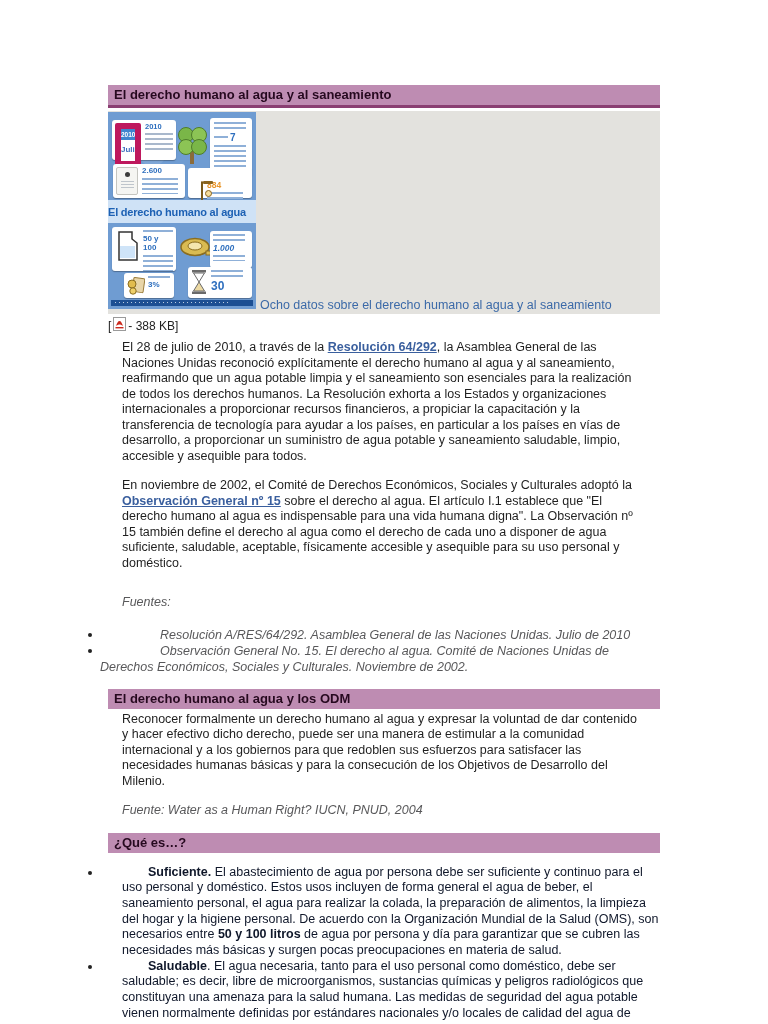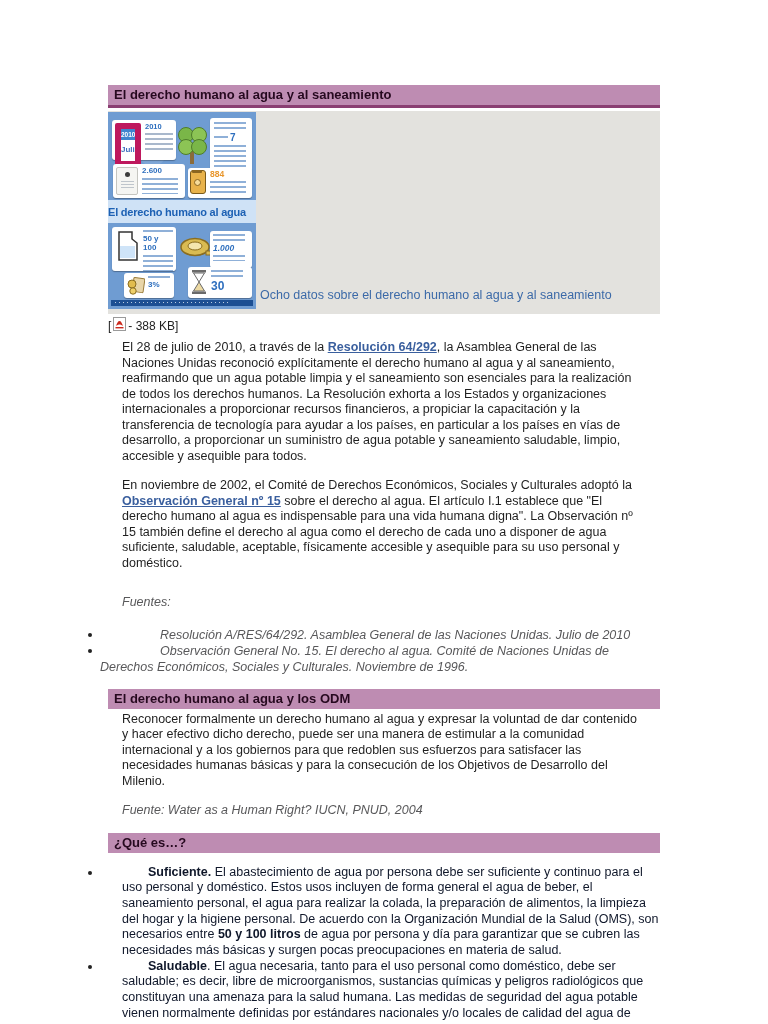--- a/index.html
+++ b/index.html
@@ -11,21 +11,21 @@
   .content{position:absolute;left:108px;top:85px;width:552px;}
   
   .section-bar{
     background:#be8cb2;color:#26091f;font-weight:bold;font-size:13px;
     line-height:15px;padding:2px 6px 3px 6px;
   }
   .section-bar.first{border-bottom:3px solid #8a3f72;}
   
   .media-box{margin-top:3px;background:#e3e2de;height:203px;position:relative;}
   .media-caption{
-    position:absolute;left:152px;bottom:12px;font-size:12.5px;color:#3c6aa8;
+    position:absolute;left:152px;bottom:2px;font-size:12.5px;color:#3c6aa8;
     cursor:pointer;
   }
   
   .infographic{
     position:absolute;left:0;top:1px;width:148px;height:197px;
     background:#6f9cd2;overflow:hidden;cursor:pointer;
     background-image:radial-gradient(circle at 30% 20%, rgba(255,255,255,.10) 0 14px, transparent 15px),
                      radial-gradient(circle at 80% 75%, rgba(255,255,255,.08) 0 16px, transparent 17px);
   }
   .ig-card{position:absolute;background:#fff;border-radius:3px;box-shadow:0 1px 1px rgba(0,0,0,.3);}
@@ -111,21 +111,21 @@
         <div style="width:20px;height:26px;background:#f5f5f2;border:1px solid #c5c5c0;border-radius:2px;position:relative;">
           <div style="position:absolute;left:8px;top:4px;width:5px;height:5px;border-radius:50%;background:#3c3c3c;"></div>
           <div style="position:absolute;left:4px;top:13px;width:13px;height:8px;background:repeating-linear-gradient(to bottom,#bfc5cc 0 1px,transparent 1px 3px);"></div>
         </div>
         <div style="flex:1;">
           <div class="ig-num" style="font-size:8px;">2.600</div>
           <div class="lns" style="width:36px;height:16px;margin-top:2px;"></div>
         </div>
       </div>
 
-      <div class="ig-card" style="left:80px;top:56px;width:64px;height:30px;display:flex;padding:2px;gap:4px;box-sizing:border-box;">
+      <div class="ig-card" style="left:80px;top:56px;width:64px;height:30px;display:flex;padding:13px;gap:4px;box-sizing:border-box;">
         <div style="width:14px;height:22px;background:#e8b24a;border:1px solid #7a5a1a;border-radius:3px;position:relative;">
           <div style="position:absolute;left:1px;top:-1px;width:10px;height:3px;background:#8a6520;border-radius:1px;"></div>
           <div style="position:absolute;left:3px;top:8px;width:7px;height:7px;border-radius:50%;background:#f6dc9a;border:1px solid #8a6520;box-sizing:border-box;"></div>
         </div>
         <div style="flex:1;">
           <div class="ig-num" style="font-size:8.5px;color:#e8962c;">884</div>
           <div class="lns" style="width:36px;height:12px;margin-top:2px;"></div>
         </div>
       </div>
 
@@ -205,21 +205,21 @@
 
   <p class="para muted mt24">Fuentes:</p>
 
   <div class="src-list">
     <div class="src-item">
       <span class="dot"></span>
       <span>Resolución A/RES/64/292. Asamblea General de las Naciones Unidas. Julio de 2010</span>
     </div>
     <div class="src-item">
       <span class="dot"></span>
-      <span>Observación General No. 15. El derecho al agua. Comité de Naciones Unidas de Derechos Económicos, Sociales y Culturales. Noviembre de 1996.</span>
+      <span>Observación General No. 15. El derecho al agua. Comité de Naciones Unidas de Derechos Económicos, Sociales y Culturales. Noviembre de 2002.</span>
     </div>
   </div>
 
   <div class="section-bar mt14">
     <span>El derecho humano al agua y los ODM</span>
   </div>
 
   <p class="para" style="margin-top:3px;">Reconocer formalmente un derecho humano al agua y expresar la voluntad de dar contenido y hacer efectivo dicho derecho, puede ser una manera de estimular a la comunidad internacional y a los gobiernos para que redoblen sus esfuerzos para satisfacer las necesidades humanas básicas y para la consecución de los Objetivos de Desarrollo del Milenio.</p>
 
   <p class="para muted mt12">Fuente: Water as a Human Right? IUCN, PNUD, 2004</p>

